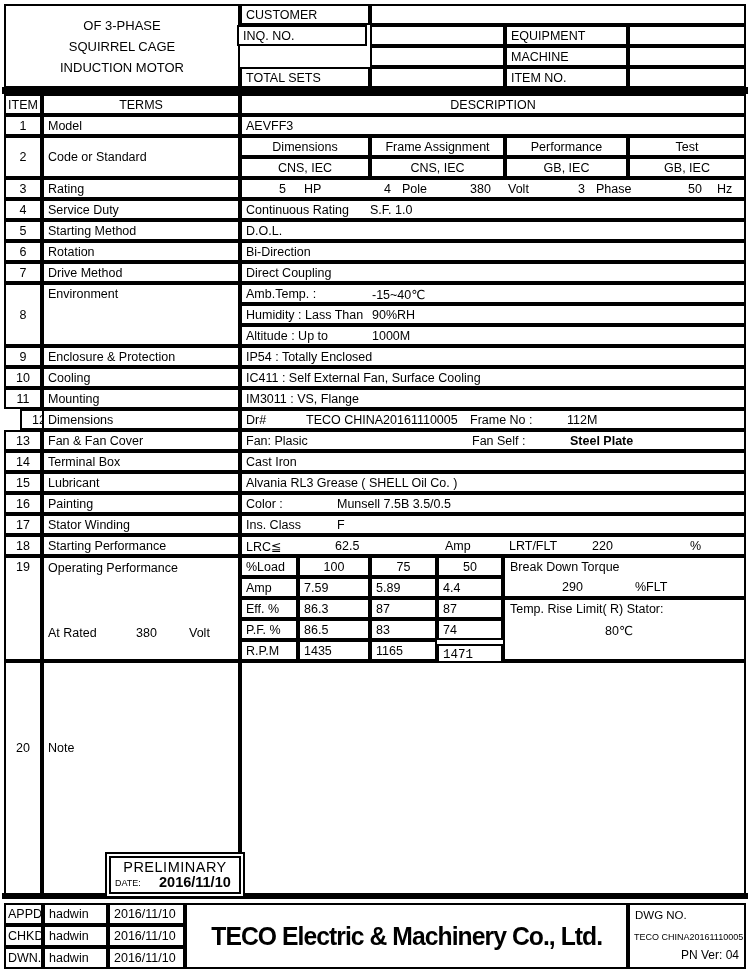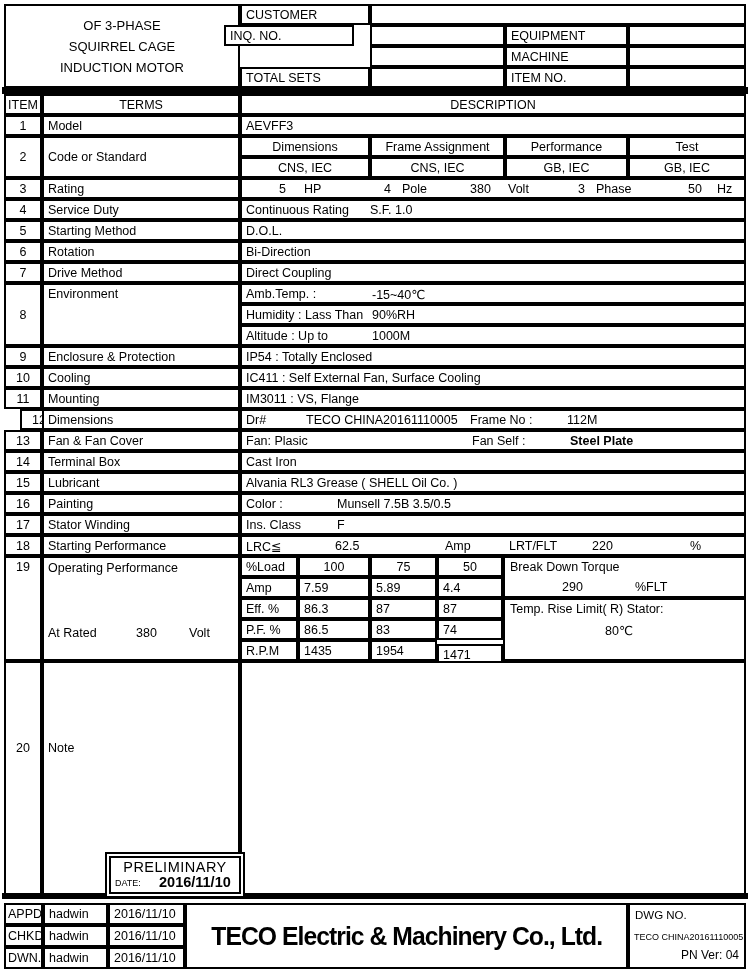--- a/index.html
+++ b/index.html
@@ -29,21 +29,21 @@
 <body>
 
 <div class="cell titlebox" style="left:4px;top:4px;width:236px;height:84px;">
   <div>OF 3-PHASE</div>
   <div>SQUIRREL CAGE</div>
   <div>INDUCTION MOTOR</div>
 </div>
 <div class="cell" style="left:240px;top:4px;width:130px;height:21px;">CUSTOMER</div>
 <div class="cell" style="left:370px;top:4px;width:376px;height:21px;"></div>
 
-<div class="cell" style="left:224px;top:25px;width:130px;height:21px;">INQ. NO.</div>
+<div class="cell" style="left:237px;top:25px;width:130px;height:21px;">INQ. NO.</div>
 <div class="cell" style="left:370px;top:25px;width:135px;height:21px;"></div>
 <div class="cell" style="left:505px;top:25px;width:123px;height:21px;">EQUIPMENT</div>
 <div class="cell" style="left:628px;top:25px;width:118px;height:21px;"></div>
 
 <div class="cell" style="left:240px;top:46px;width:130px;height:21px;margin-top:24px;">JOB. NO.</div>
 <div class="cell" style="left:370px;top:46px;width:135px;height:21px;"></div>
 <div class="cell" style="left:505px;top:46px;width:123px;height:21px;">MACHINE</div>
 <div class="cell" style="left:628px;top:46px;width:118px;height:21px;"></div>
 
 <div class="cell" style="left:240px;top:67px;width:130px;height:21px;text-align:right;">TOTAL SETS</div>
@@ -206,22 +206,22 @@
 <div class="cell" style="left:370px;top:598px;width:67px;height:21px;">87</div>
 <div class="cell" style="left:437px;top:598px;width:66px;height:21px;">87</div>
 
 <div class="cell" style="left:240px;top:619px;width:58px;height:21px;">P.F. %</div>
 <div class="cell" style="left:298px;top:619px;width:72px;height:21px;">86.5</div>
 <div class="cell" style="left:370px;top:619px;width:67px;height:21px;">83</div>
 <div class="cell" style="left:437px;top:619px;width:66px;height:21px;">74</div>
 
 <div class="cell" style="left:240px;top:640px;width:58px;height:21px;">R.P.M</div>
 <div class="cell" style="left:298px;top:640px;width:72px;height:21px;">1435</div>
-<div class="cell" style="left:370px;top:640px;width:67px;height:21px;">1954</div>
-<div class="cell" style="left:437px;top:644px;width:66px;height:21px;">1471</div>
+<div class="cell" style="left:370px;top:640px;width:67px;height:21px;">1165</div>
+<div class="cell" style="left:437px;top:644px;width:66px;height:21px;font-family:Liberation Mono, monospace;">1471</div>
 
 <div class="cell rel" style="left:503px;top:556px;width:243px;height:42px;">
   <span class="sp2" style="left:5px;top:2px;">Break Down Torque</span>
   <span class="sp2" style="left:57px;top:22px;">290</span>
   <span class="sp2" style="left:130px;top:22px;">%FLT</span>
 </div>
 <div class="cell rel" style="left:503px;top:598px;width:243px;height:63px;">
   <span class="sp2" style="left:5px;top:2px;">Temp. Rise Limit( R) Stator:</span>
   <span class="sp2" style="left:100px;top:23px;">80℃</span>
 </div>

